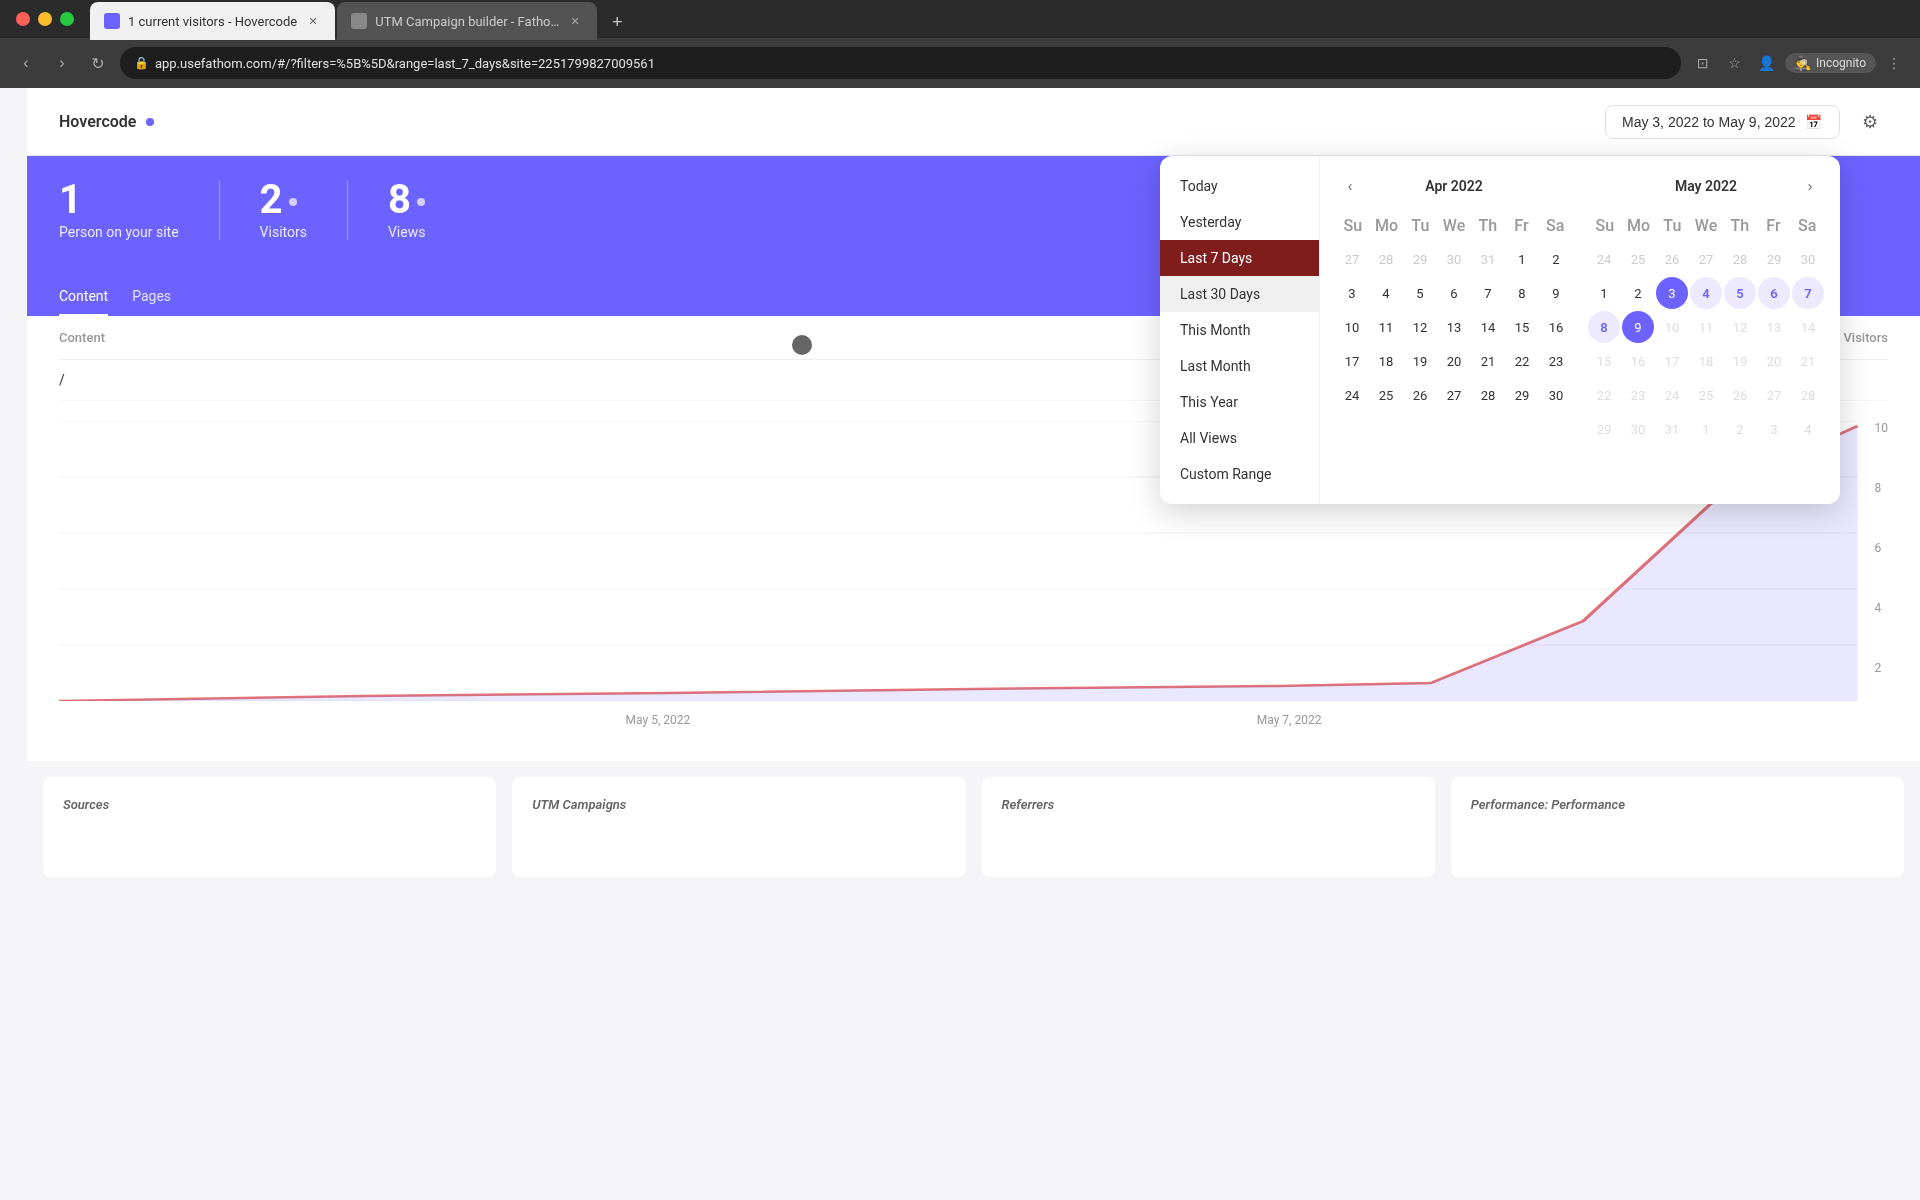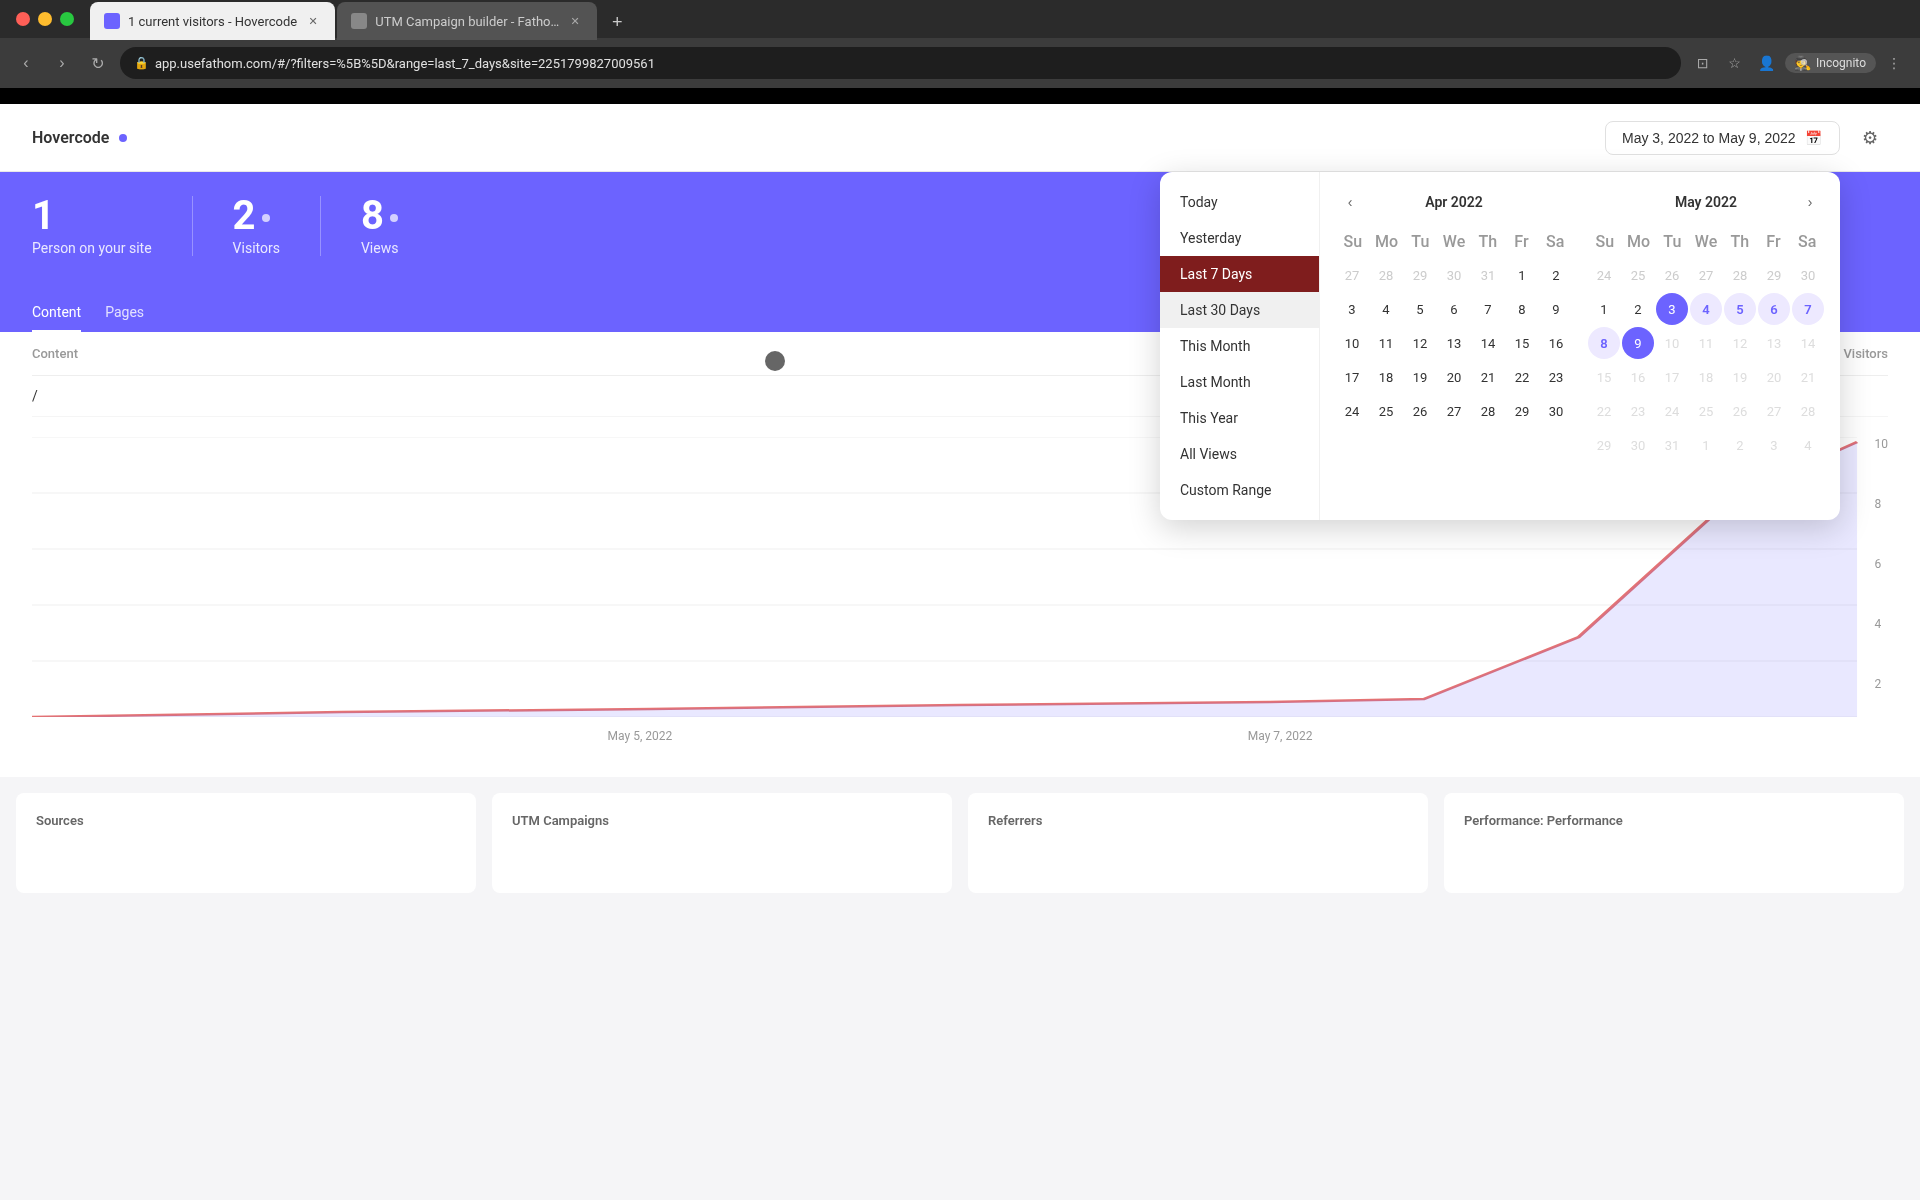--- a/index.html
+++ b/index.html
@@ -7,22 +7,22 @@
       font-family: -apple-system, BlinkMacSystemFont, 'Segoe UI', Roboto, sans-serif;
       background: #f5f5f7;
       width: 1920px;
       height: 1200px;
       overflow: hidden;
       position: relative;
     }
 
     
     .browser-chrome {
-      background: #000000;
-      height: 104px;
+      background: #14b8a6;
+      height: 88px;
     }
     .browser-titlebar {
       background: #2b2b2b;
       height: 38px;
       display: flex;
       align-items: center;
       padding: 0 16px;
       gap: 8px;
     }
     .traffic-light {
@@ -137,20 +137,21 @@
       padding: 2px 10px;
       border-radius: 12px;
       display: flex; align-items: center; gap: 4px;
     }
 
     
     .app-content {
       background: #f5f5f7;
       height: calc(1200px - 88px);
       position: relative;
+      margin-left: 27px;
     }
 
     
     .topbar {
       background: white;
       height: 68px;
       display: flex;
       align-items: center;
       padding: 0 32px;
       border-bottom: 1px solid #e8e8e8;
@@ -411,20 +412,21 @@
       background: white;
       border-radius: 8px;
       margin: 0 8px;
       padding: 20px;
       min-height: 100px;
     }
     .bottom-panel-title {
       font-size: 13px;
       color: #666;
       font-weight: 600;
+      font-style: italic;
     }
 
     
     .cursor {
       position: absolute;
       width: 20px;
       height: 20px;
       background: rgba(0,0,0,0.6);
       border-radius: 50%;
       z-index: 200;

